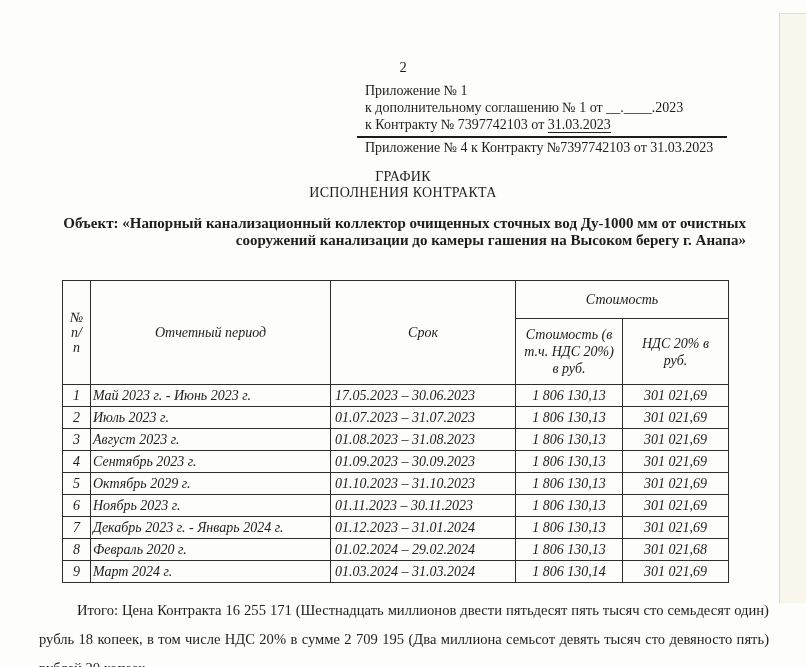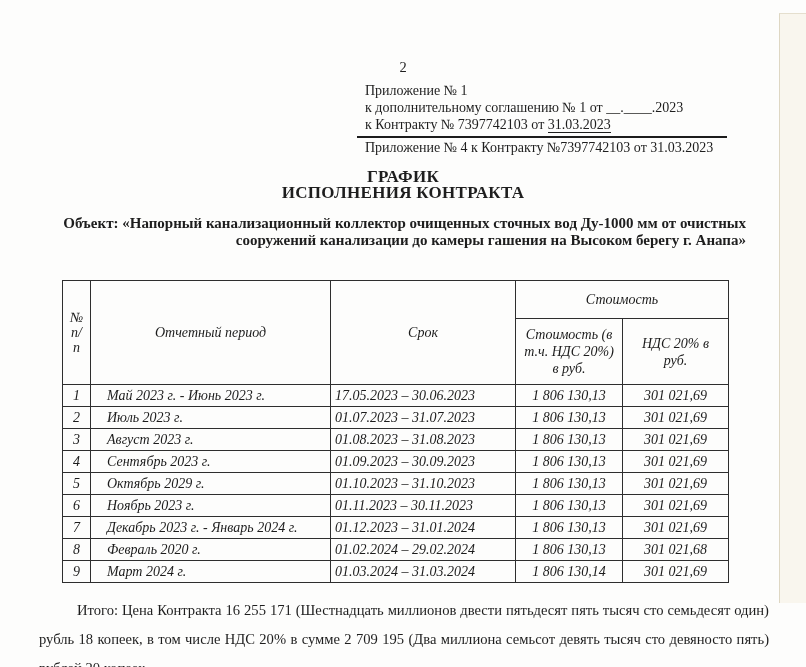--- a/index.html
+++ b/index.html
@@ -29,21 +29,21 @@
     position:absolute; left:365px; top:82px; width:362px;
     font-size:14px; line-height:17.2px; white-space:nowrap;
   }
   .appendix .date-underline { border-bottom:1.5px solid #1e1e1e; }
   .appendix .rule {
     height:0; border:none; border-top:2.6px solid #1c1c1c;
     margin:2px 0 1px -8px; width:370px;
   }
   .doc-title {
     position:absolute; top:169px; left:0; width:806px;
-    text-align:center; font-weight:bold; font-size:17px; line-height:16.4px;
+    text-align:center; font-weight:normal; font-size:14px; line-height:16.4px;
     white-space:pre-line; letter-spacing:0.3px;
   }
   .subject {
     position:absolute; top:215px; left:60px; width:686px;
     text-align:right; font-weight:bold; font-size:15px; line-height:16.8px;
   }
   table.contract-table {
     position:absolute; left:62px; top:280px; width:666px;
     border-collapse:collapse; table-layout:fixed;
     font-size:14px; color:#1c1c1c;
@@ -60,21 +60,21 @@
   .contract-table tbody tr             { height:22px; }
   .col-num    { width:28px; }
   .col-period { width:240px; }
   .col-term   { width:185px; }
   .col-cost   { width:107px; }
   .col-vat    { width:106px; }
   th.h-num    { white-space:pre-line; text-align:center; line-height:15px; }
   th.h-period, th.h-term, th.h-group { text-align:center; vertical-align:middle; }
   th.h-cost, th.h-vat { text-align:center; vertical-align:middle; line-height:17px; padding:2px 8px; }
   td.c-num    { text-align:center; }
-  td.c-period { text-align:left; padding-left:16px; }
+  td.c-period { text-align:left; padding-left:2px; }
   td.c-term   { text-align:left; }
   td.c-cost   { text-align:center; }
   td.c-vat    { text-align:center; }
   .totals {
     position:absolute; top:596px; left:39px; width:730px;
     font-size:14.6px; line-height:29px;
     text-align:justify; text-indent:38px;
   }
 </style>
 </head>

